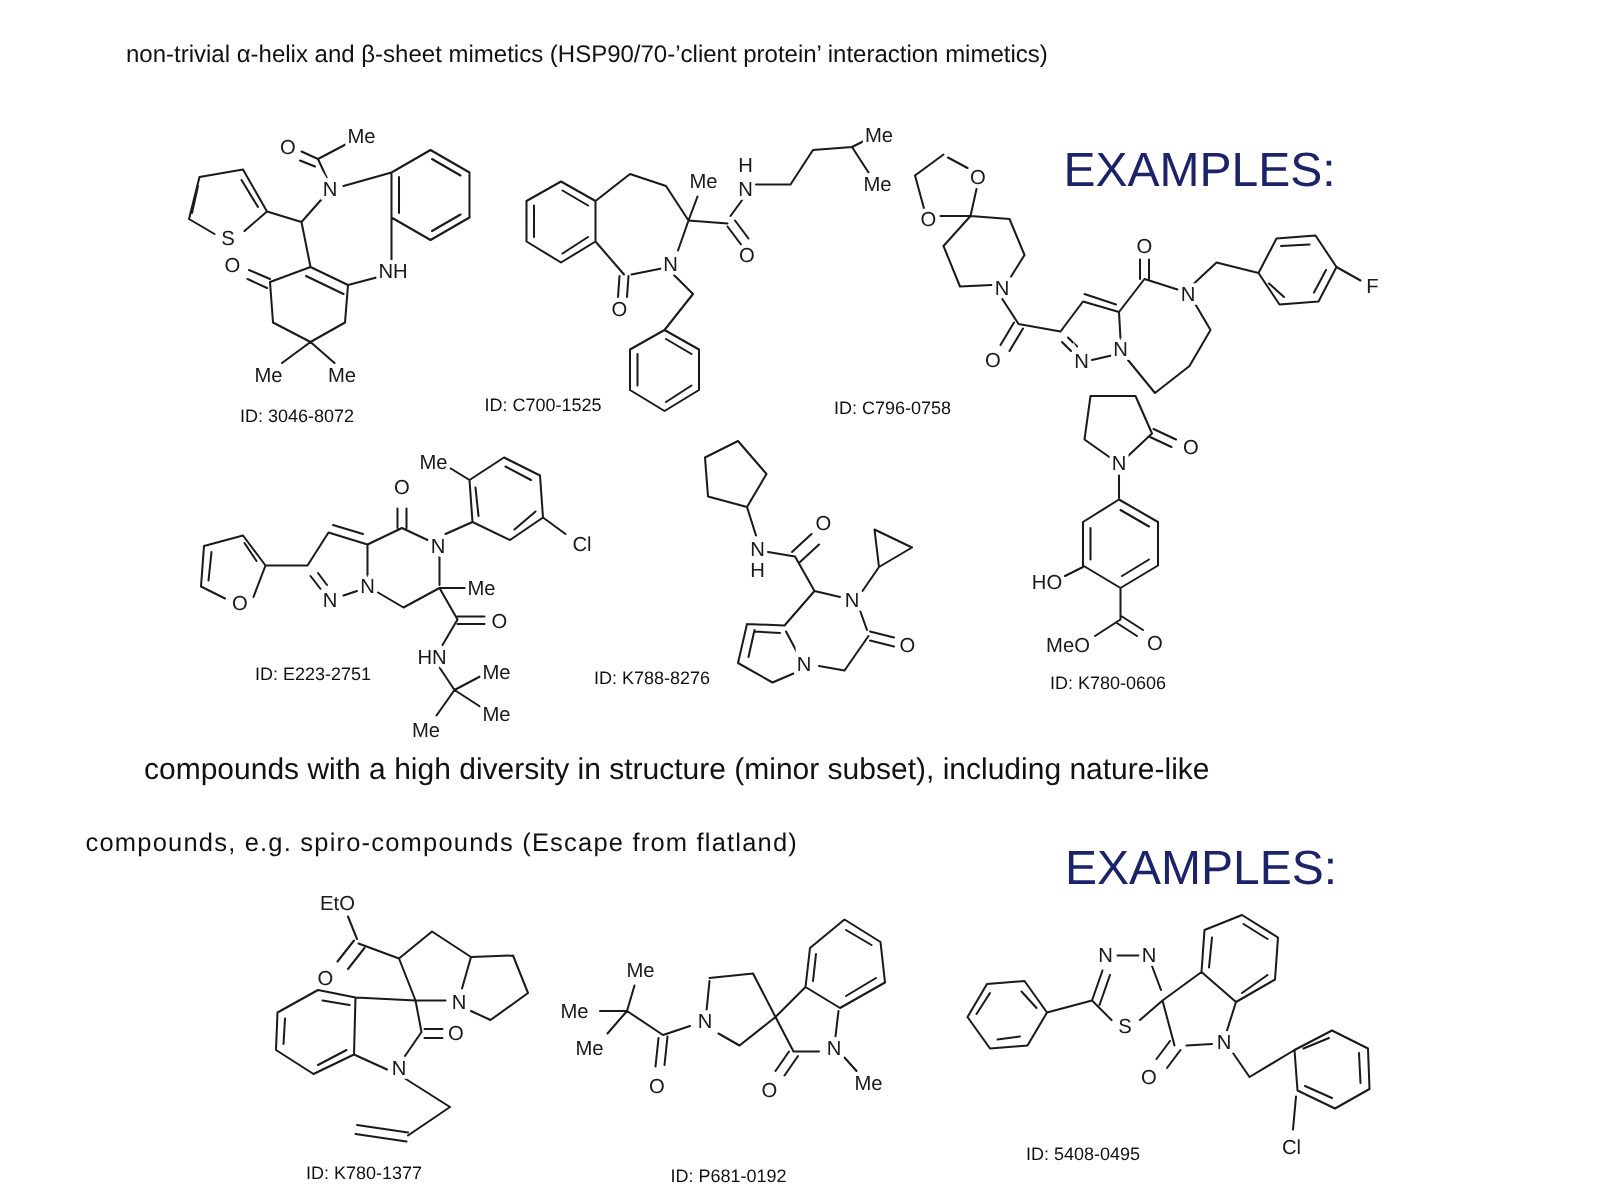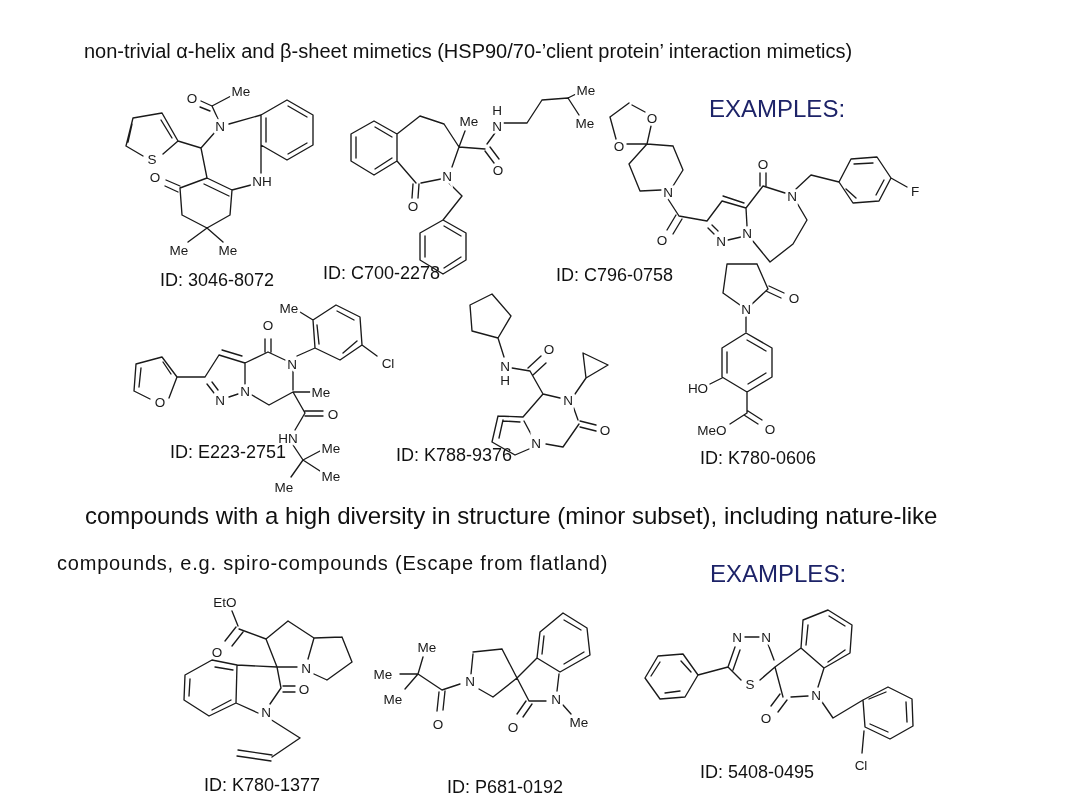--- a/index.html
+++ b/index.html
@@ -3,27 +3,27 @@
 <meta charset="utf-8">
 <style>
   html,body{margin:0;padding:0;}
   body{
     width:1067px;height:800px;position:relative;overflow:hidden;
     background:var(--background,#fff);
     font-family:"Liberation Sans","DejaVu Sans",sans-serif;
     color:var(--text,#111);
   }
   .abs{position:absolute;}
-  .title{left:84px;top:40px;font-size:20px;white-space:nowrap;}
-  .examples{color:var(--examples-text,#1d2368);font-size:24px;white-space:nowrap;}
+  .title{left:84px;top:28px;font-size:16px;white-space:nowrap;}
+  .examples{color:var(--examples-text,#1d2368);font-size:32px;white-space:nowrap;}
   .e1{left:709px;top:95px;}
   .e2{left:710px;top:560px;}
-  .sub1{left:85px;top:502px;font-size:24px;white-space:nowrap;text-align:right;}
-  .sub2{left:57px;top:552px;font-size:20px;letter-spacing:0.8px;white-space:nowrap;}
-  .id-label{font-size:18px;white-space:nowrap;}
+  .sub1{left:96px;top:502px;font-size:20px;white-space:nowrap;text-align:right;}
+  .sub2{left:57px;top:552px;font-size:17px;letter-spacing:0.8px;white-space:nowrap;}
+  .id-label{font-size:12px;white-space:nowrap;}
   svg.structures{position:absolute;left:0;top:0;}
   svg.structures path{
     stroke:var(--structure-stroke,#1a1a1a);
     stroke-width:1.35;fill:none;stroke-linejoin:round;stroke-linecap:round;
   }
   svg.structures text.atom{
     font-family:"Liberation Sans","DejaVu Sans",sans-serif;
     font-size:13.5px;fill:var(--structure-stroke,#1a1a1a);
     text-anchor:middle;dominant-baseline:central;
     paint-order:stroke;stroke:#fff;stroke-width:5px;
@@ -254,20 +254,20 @@
   <text x="737" y="637" class="atom">N</text>
       <text x="766" y="637" class="atom">N</text>
       <text x="750" y="684" class="atom">S</text>
       <text x="766" y="718" class="atom">O</text>
       <text x="816" y="695" class="atom">N</text>
       <text x="861" y="765" class="atom">Cl</text>
     </g>
 </svg>
 
 <div class="abs id-label" style="left:160px;top:270px">ID: 3046-8072</div>
-<div class="abs id-label" style="left:323px;top:263px">ID: C700-2278</div>
+<div class="abs id-label" style="left:323px;top:263px">ID: C700-1525</div>
 <div class="abs id-label" style="left:556px;top:265px">ID: C796-0758</div>
 <div class="abs id-label" style="left:170px;top:442px">ID: E223-2751</div>
-<div class="abs id-label" style="left:396px;top:445px">ID: K788-9376</div>
+<div class="abs id-label" style="left:396px;top:445px">ID: K788-8276</div>
 <div class="abs id-label" style="left:700px;top:448px">ID: K780-0606</div>
 <div class="abs id-label" style="left:204px;top:775px">ID: K780-1377</div>
 <div class="abs id-label" style="left:447px;top:777px">ID: P681-0192</div>
-<div class="abs id-label" style="left:700px;top:762px">ID: 5408-0495</div>
+<div class="abs id-label" style="left:684px;top:762px">ID: 5408-0495</div>
 
 </body></html>

